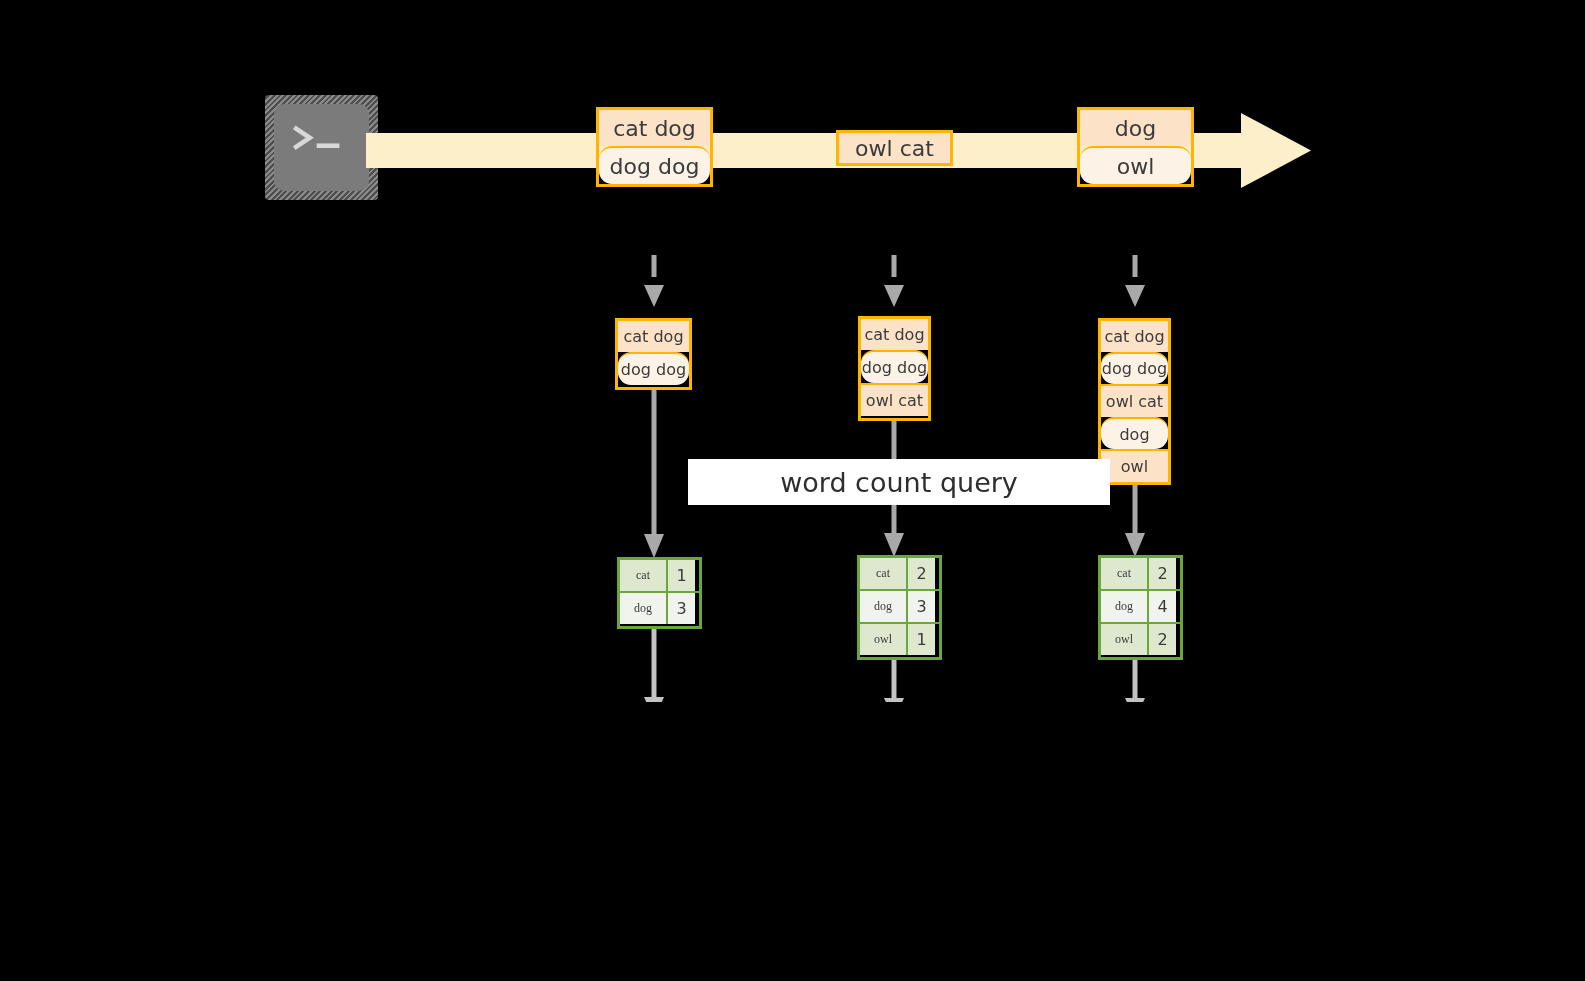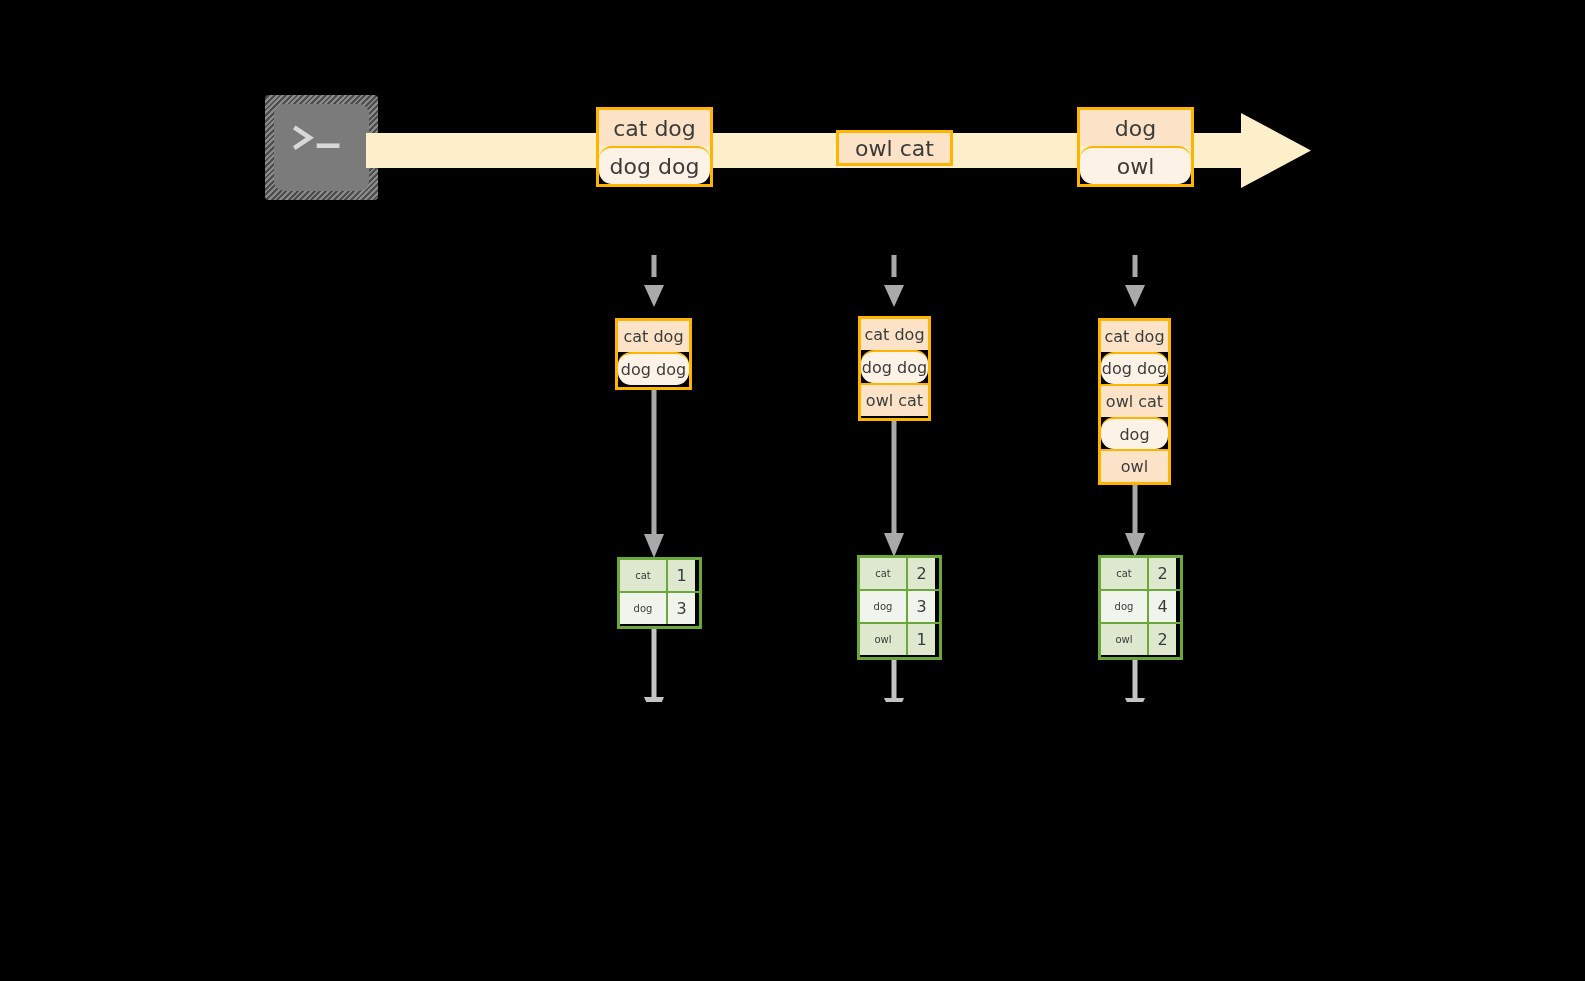--- a/index.html
+++ b/index.html
@@ -111,23 +111,24 @@
     display: flex;
   }
   .gtable .grow + .grow {
     border-top: 2px solid #6BA83C;
   }
   .gtable .gcell-word {
     width: 46px;
     display: flex;
     align-items: center;
     justify-content: center;
-    font-size: 10px;
+    font-size: 12px;
     color: #3b3b3b;
     border-right: 2px solid #6BA83C;
+    font-family: Liberation Serif, serif;
   }
   .gtable .gcell-count {
     width: 27px;
     display: flex;
     align-items: center;
     justify-content: center;
     font-size: 16px;
     color: #3b3b3b;
   }
   .gfill-a { background: #DDE8CE; }
@@ -304,14 +305,17 @@
 
   <div class="term" style="left:1100px; top:710px; width:73px; height:72px;">
     <div class="term-body">
       <svg class="term-glyph" viewBox="0 0 60 30">
         <path d="M10 6 L21 14 L10 22" fill="none" stroke="#c9c9c9" stroke-width="4" stroke-linecap="square"></path>
         <path d="M29 21 L43 21" fill="none" stroke="#c9c9c9" stroke-width="4" stroke-linecap="square"></path>
       </svg>
     </div>
   </div>
 
+  <div class="query-label" style="left:688px; top:459px; width:422px; height:46px; font-size:27px;">
+    <span>word count query</span>
+  </div>
 
 </div>
 
 </body></html>

